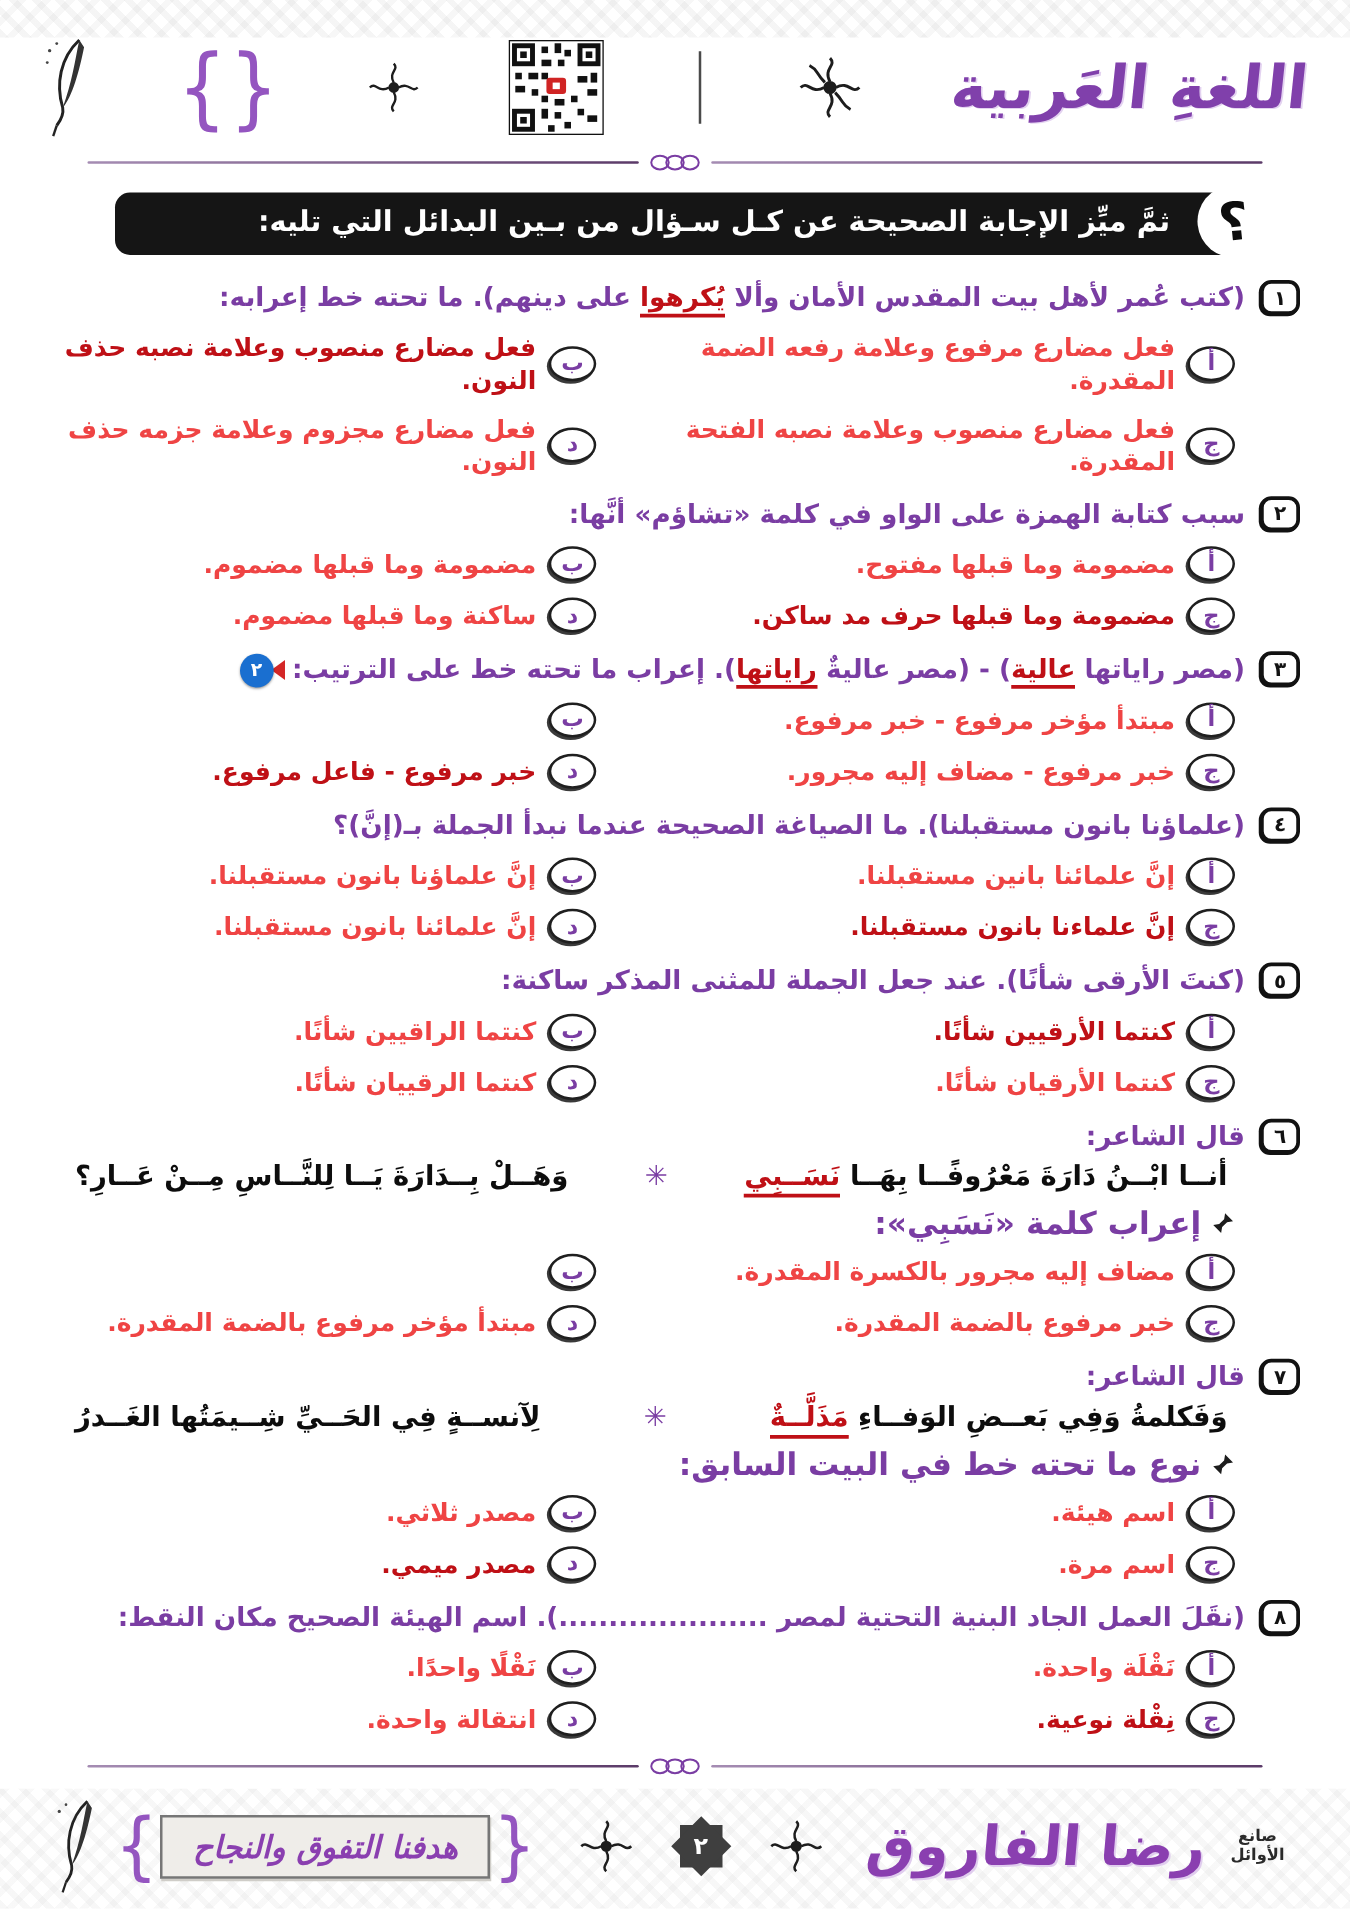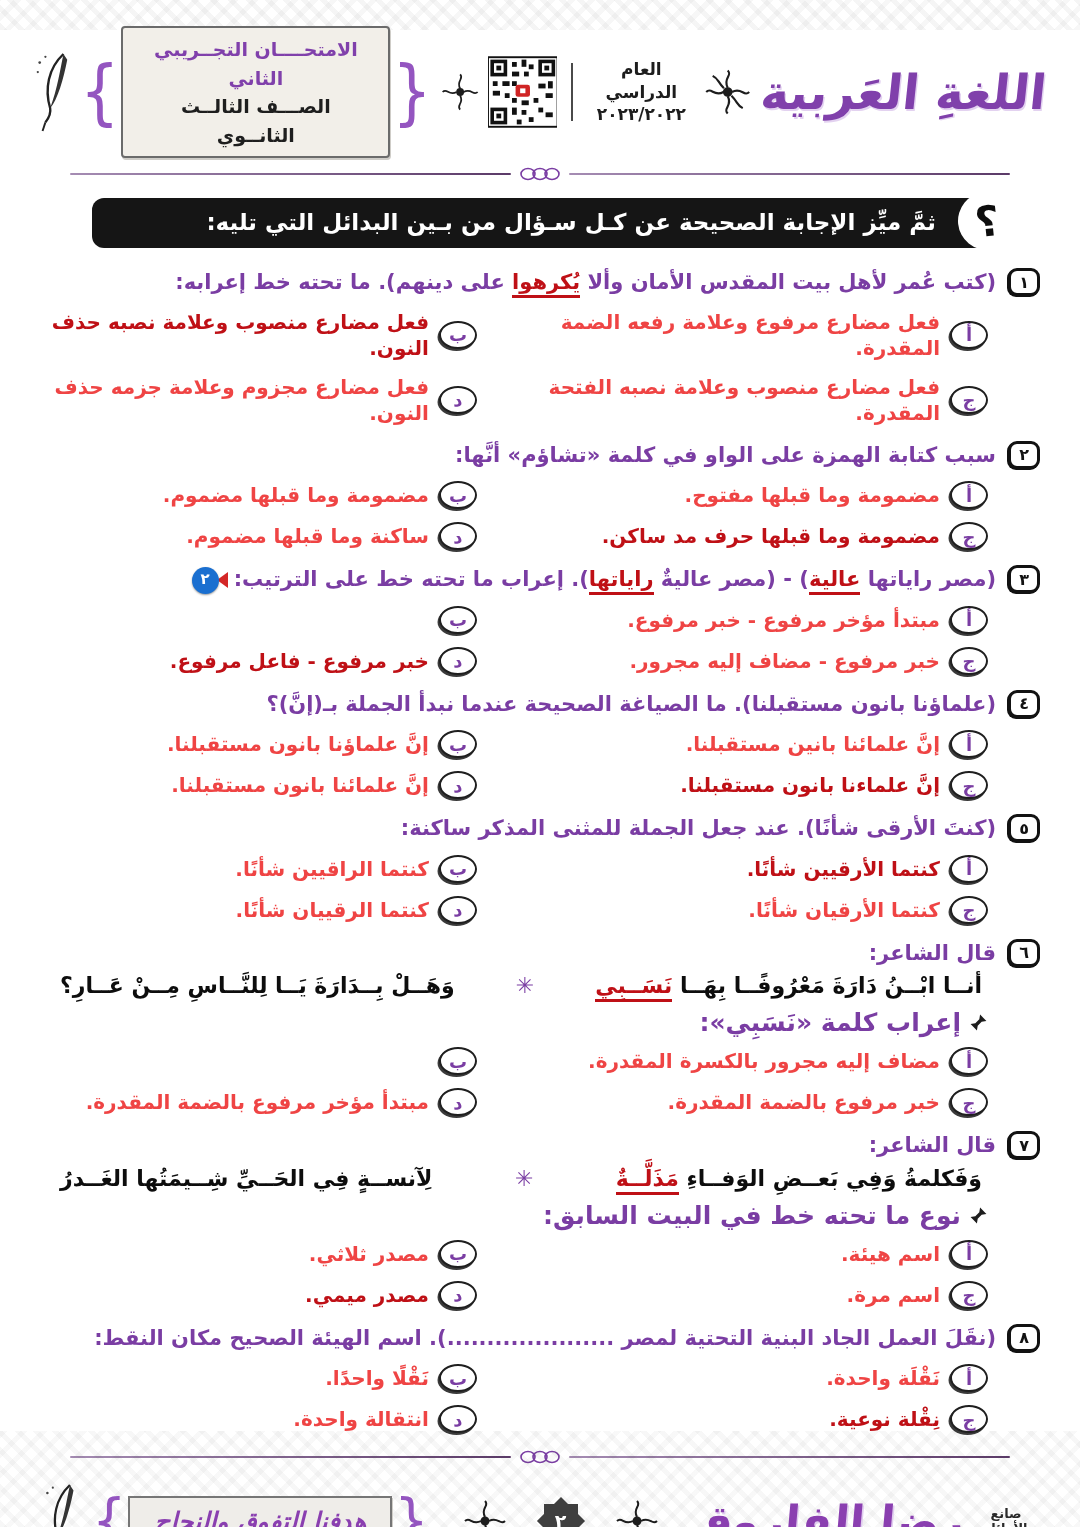--- a/index.html
+++ b/index.html
@@ -120,24 +120,20 @@
         <circle cx="23" cy="23" r="3.5" fill="#1d1d1d"></circle>
         <path d="M23 19 C18 10 28 8 23 3"></path>
           <path d="M27 23 C36 18 38 28 43 23"></path>
         <path d="M23 27 C28 36 18 38 23 43"></path>
           <path d="M19 23 C10 28 8 18 3 23"></path>
         <path d="M19.5 19.5 C13 13 15 11 9 8"></path>
           <path d="M26.5 26.5 C33 33 31 35 37 38"></path>
       </g>
     </svg>
 
-    <div class="year-block">
-      <div class="yl">العام الدراسي</div>
-      <div class="yv">٢٠٢٣/٢٠٢٢</div>
-    </div>
 
     <div class="vbar"></div>
 
     <svg width="76" height="76" viewBox="0 0 29 29">
       <rect x="0" y="0" width="29" height="29" fill="#fff" stroke="#111" stroke-width=".8"></rect>
       <g fill="#111">
         <rect x="1" y="1" width="7" height="7"></rect>
           <rect x="21" y="1" width="7" height="7"></rect>
           <rect x="1" y="21" width="7" height="7"></rect>
         <rect x="10" y="2" width="2" height="2"></rect>
@@ -182,24 +178,20 @@
         <circle cx="23" cy="23" r="3.5" fill="#1d1d1d"></circle>
         <path d="M23 19 C18 10 28 8 23 3"></path>
           <path d="M27 23 C36 18 38 28 43 23"></path>
         <path d="M23 27 C28 36 18 38 23 43"></path>
           <path d="M19 23 C10 28 8 18 3 23"></path>
       </g>
     </svg>
 
     <div class="exam-wrap">
       <span class="brace">{</span>
-      <div class="exam-box">
-        <div class="l1">الامتحــــان التجــريبي الثاني</div>
-        <div class="l2">الصـــف الثالــث الثانــوي</div>
-      </div>
       <span class="brace">}</span>
     </div>
 
     <svg class="quill" width="38" height="88" viewBox="0 0 40 90">
       <path d="M31 5 C15 20 11 42 17 62 C18 67 15 73 12 77" stroke="#222" stroke-width="2.5" fill="none"></path>
       <path d="M31 5 C27 24 25 40 17 62 C25 53 31 31 35 11 Z" fill="#333"></path>
       <path d="M12 77 L9 86" stroke="#222" stroke-width="2" fill="none"></path>
       <circle cx="6" cy="14" r="1.4" fill="#444"></circle>
         <circle cx="12" cy="8" r="1.2" fill="#444"></circle>
         <circle cx="4" cy="24" r="1.2" fill="#444"></circle>

